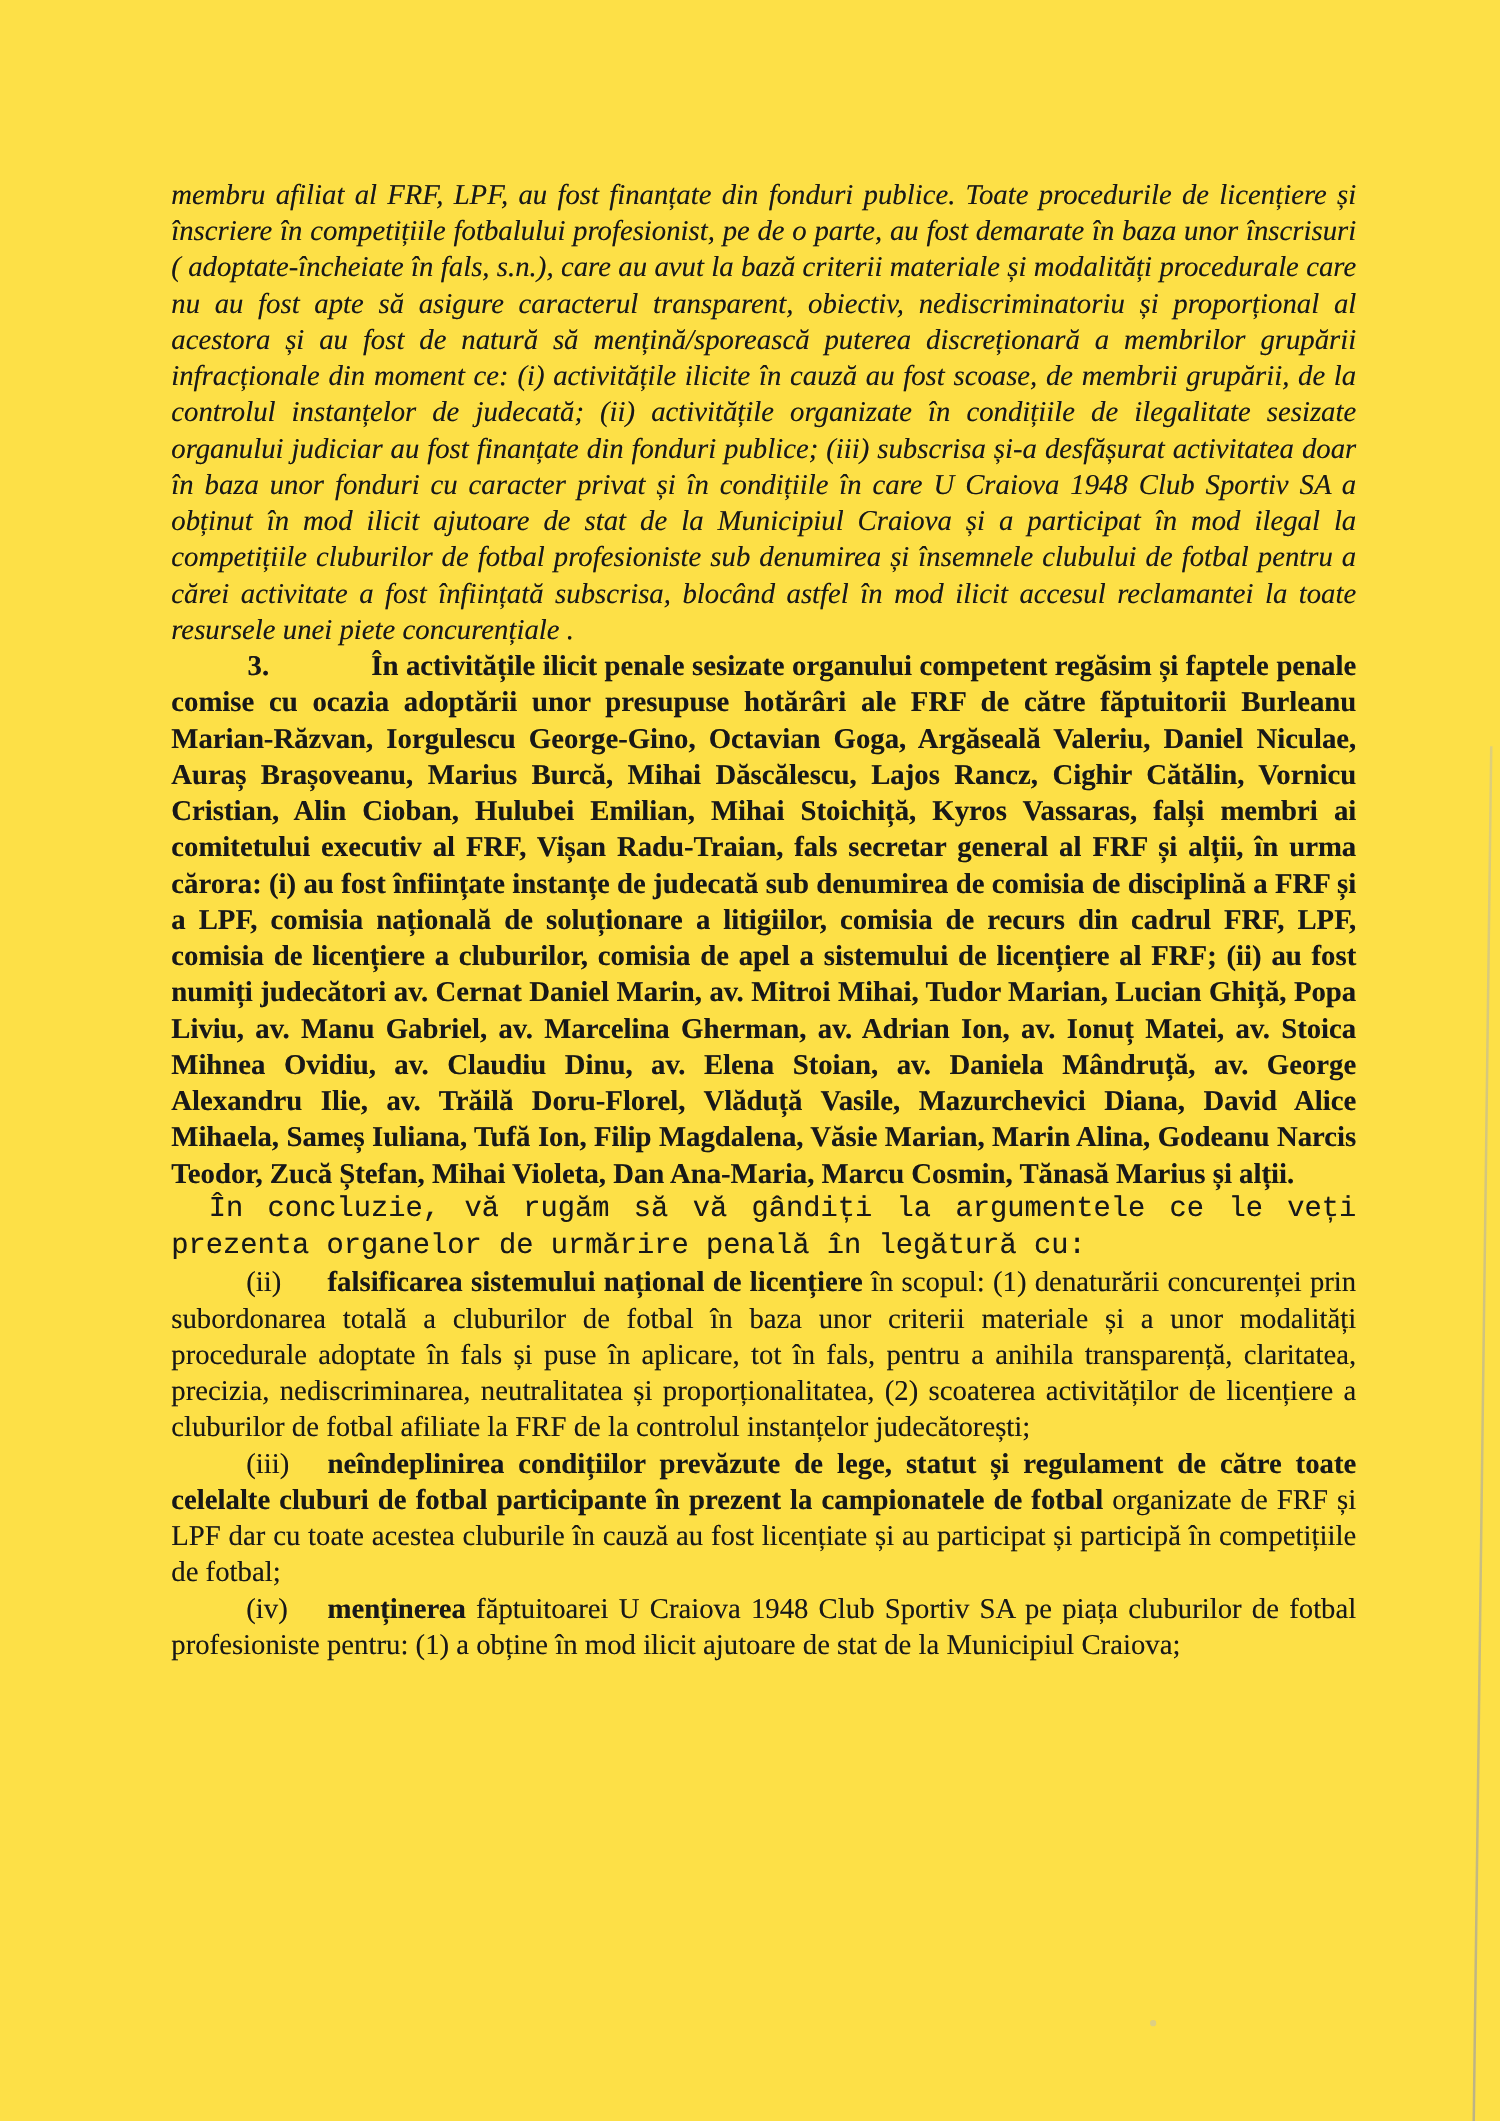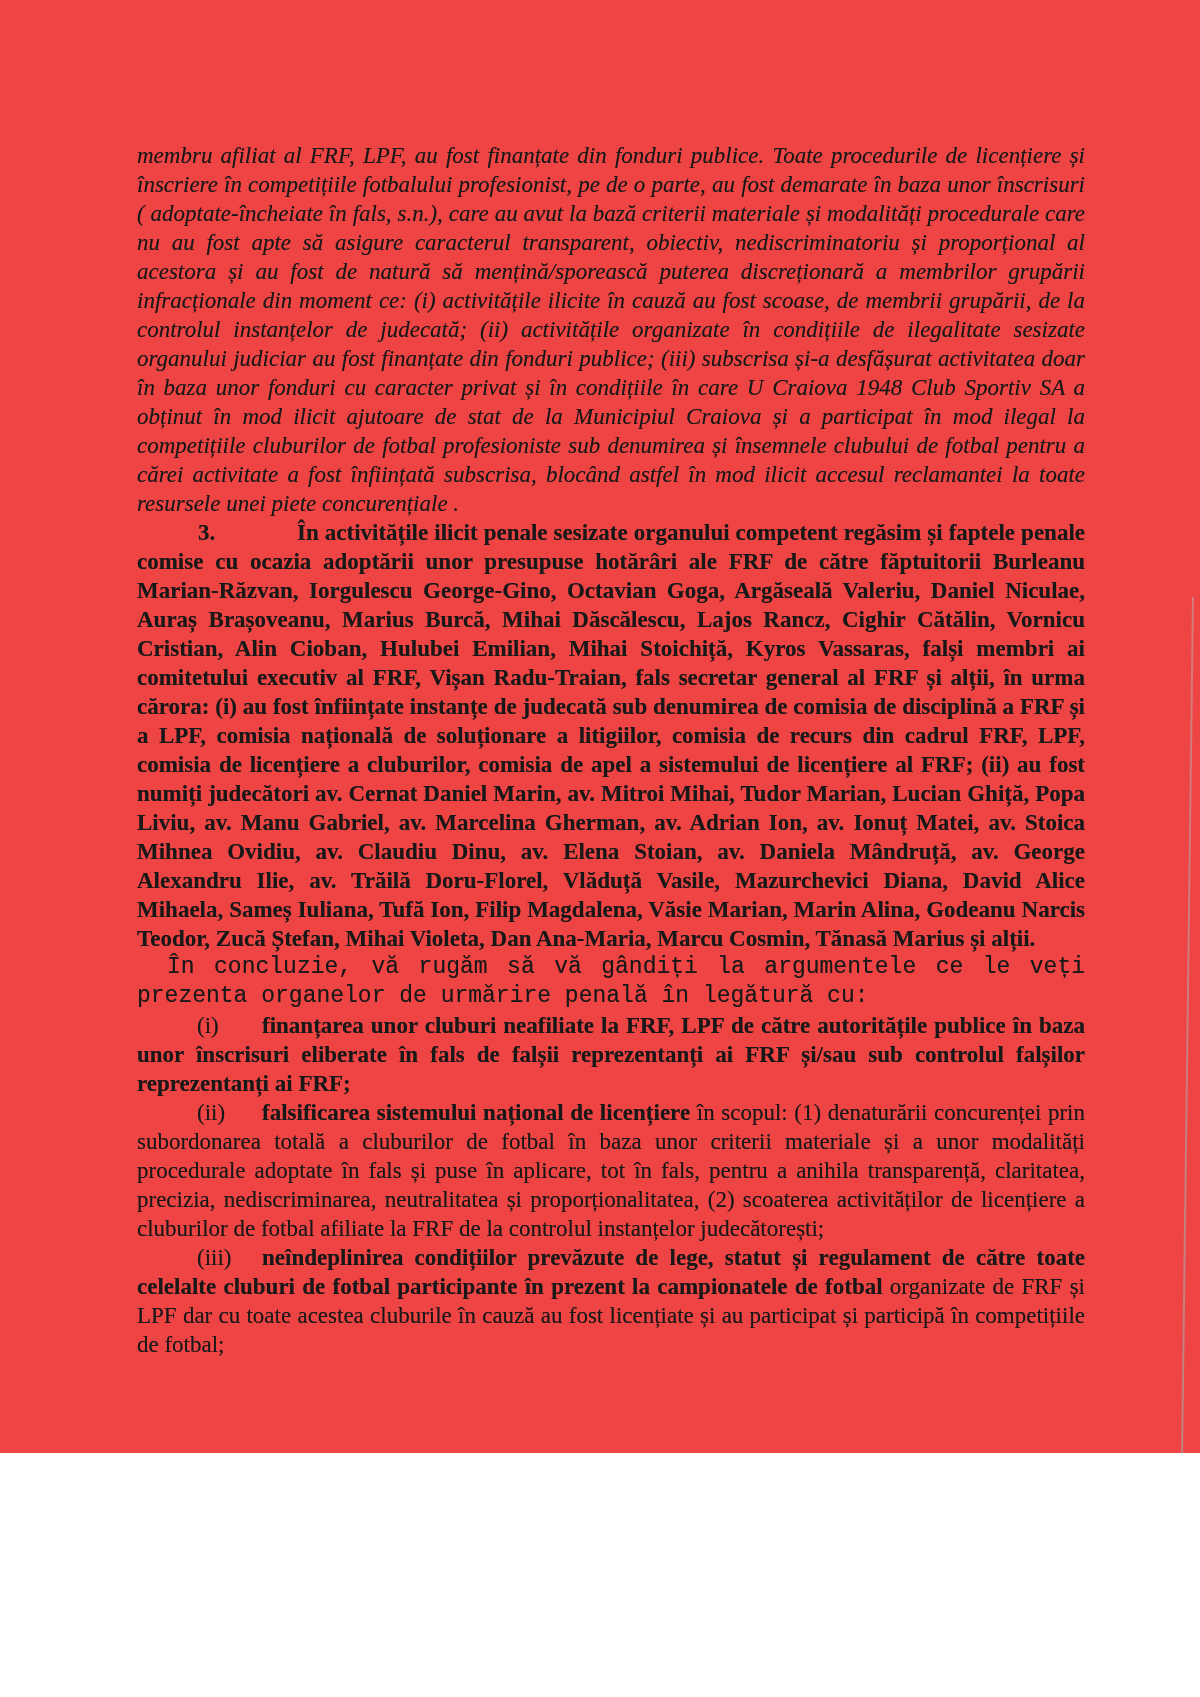--- a/index.html
+++ b/index.html
@@ -3,22 +3,22 @@
 <meta charset="utf-8">
 <style>
   html, body {
     margin: 0;
     padding: 0;
     background: #ffffff;
   }
   .page {
     position: relative;
     width: 1200px;
-    height: 1453px;
-    background: #ef4444;
+    height: 1697px;
+    background: #fde047;
     overflow: hidden;
     font-family: "Liberation Serif", "DejaVu Serif", serif;
   }
   .textblock {
     position: absolute;
     left: 137px;
     top: 141px;
     width: 948px;
     color: #181818;
     font-size: 23px;
@@ -74,21 +74,21 @@
   <div class="artifact-dot"></div>
 
   <div class="textblock">
 
     <p class="block quote">membru afiliat al FRF, LPF, au fost finanțate din fonduri publice. Toate procedurile de licențiere și înscriere în competițiile fotbalului profesionist, pe de o parte, au fost demarate în baza unor înscrisuri ( adoptate-încheiate în fals, s.n.), care au avut la bază criterii materiale și modalități procedurale care nu au fost apte să asigure caracterul transparent, obiectiv, nediscriminatoriu și proporțional al acestora și au fost de natură să mențină/sporească puterea discreționară a membrilor grupării infracționale din moment ce: (i) activitățile ilicite în cauză au fost scoase, de membrii grupării, de la controlul instanțelor de judecată; (ii) activitățile organizate în condițiile de ilegalitate sesizate organului judiciar au fost finanțate din fonduri publice; (iii) subscrisa și-a desfășurat activitatea doar în baza unor fonduri cu caracter privat și în condițiile în care U Craiova 1948 Club Sportiv SA a obținut în mod ilicit ajutoare de stat de la Municipiul Craiova și a participat în mod ilegal la competițiile cluburilor de fotbal profesioniste sub denumirea și însemnele clubului de fotbal pentru a cărei activitate a fost înființată subscrisa, blocând astfel în mod ilicit accesul reclamantei la toate resursele unei piete concurențiale .</p>
 
     <p class="block p3"><span class="num">3.</span><span>În activitățile ilicit penale sesizate organului competent regăsim și faptele penale comise cu ocazia adoptării unor presupuse hotărâri ale FRF de către făptuitorii Burleanu Marian-Răzvan, Iorgulescu George-Gino, Octavian Goga, Argăseală Valeriu, Daniel Niculae, Auraș Brașoveanu, Marius Burcă, Mihai Dăscălescu, Lajos Rancz, Cighir Cătălin, Vornicu Cristian, Alin Cioban, Hulubei Emilian, Mihai Stoichiță, Kyros Vassaras, falși membri ai comitetului executiv al FRF, Vișan Radu-Traian, fals secretar general al FRF și alții, în urma cărora: (i) au fost înființate instanțe de judecată sub denumirea de comisia de disciplină a FRF și a LPF, comisia națională de soluționare a litigiilor, comisia de recurs din cadrul FRF, LPF, comisia de licențiere a cluburilor, comisia de apel a sistemului de licențiere al FRF; (ii) au fost numiți judecători av. Cernat Daniel Marin, av. Mitroi Mihai, Tudor Marian, Lucian Ghiță, Popa Liviu, av. Manu Gabriel, av. Marcelina Gherman, av. Adrian Ion, av. Ionuț Matei, av. Stoica Mihnea Ovidiu, av. Claudiu Dinu, av. Elena Stoian, av. Daniela Mândruță, av. George Alexandru Ilie, av. Trăilă Doru-Florel, Vlăduță Vasile, Mazurchevici Diana, David Alice Mihaela, Sameș Iuliana, Tufă Ion, Filip Magdalena, Văsie Marian, Marin Alina, Godeanu Narcis Teodor, Zucă Ștefan, Mihai Violeta, Dan Ana-Maria, Marcu Cosmin, Tănasă Marius și alții.</span></p>
 
     <p class="block indent">În concluzie, vă rugăm să vă gândiți la argumentele ce le veți prezenta organelor de urmărire penală în legătură cu:</p>
 
-    <p class="block item"><span class="label">(i)</span><b>finanțarea unor cluburi neafiliate la FRF, LPF de către autoritățile publice în baza unor înscrisuri eliberate în fals de falșii reprezentanți ai FRF și/sau sub controlul falșilor reprezentanți ai FRF;</b><span></span></p>
 
     <p class="block item"><span class="label">(ii)</span><b>falsificarea sistemului național de licențiere</b><span> în scopul: (1) denaturării concurenței prin subordonarea totală a cluburilor de fotbal în baza unor criterii materiale și a unor modalități procedurale adoptate în fals și puse în aplicare, tot în fals, pentru a anihila transparență, claritatea, precizia, nediscriminarea, neutralitatea și proporționalitatea, (2) scoaterea activităților de licențiere a cluburilor de fotbal afiliate la FRF de la controlul instanțelor judecătorești;</span></p>
 
     <p class="block item"><span class="label">(iii)</span><b>neîndeplinirea condițiilor prevăzute de lege, statut și regulament de către toate celelalte cluburi de fotbal participante în prezent la campionatele de fotbal</b><span> organizate de FRF și LPF dar cu toate acestea cluburile în cauză au fost licențiate și au participat și participă în competițiile de fotbal;</span></p>
 
+    <p class="block item"><span class="label">(iv)</span><b>menținerea</b><span> făptuitoarei U Craiova 1948 Club Sportiv SA pe piața cluburilor de fotbal profesioniste pentru: (1) a obține în mod ilicit ajutoare de stat de la Municipiul Craiova;</span></p>
 
   </div>
 </div>
 
 </body></html>

